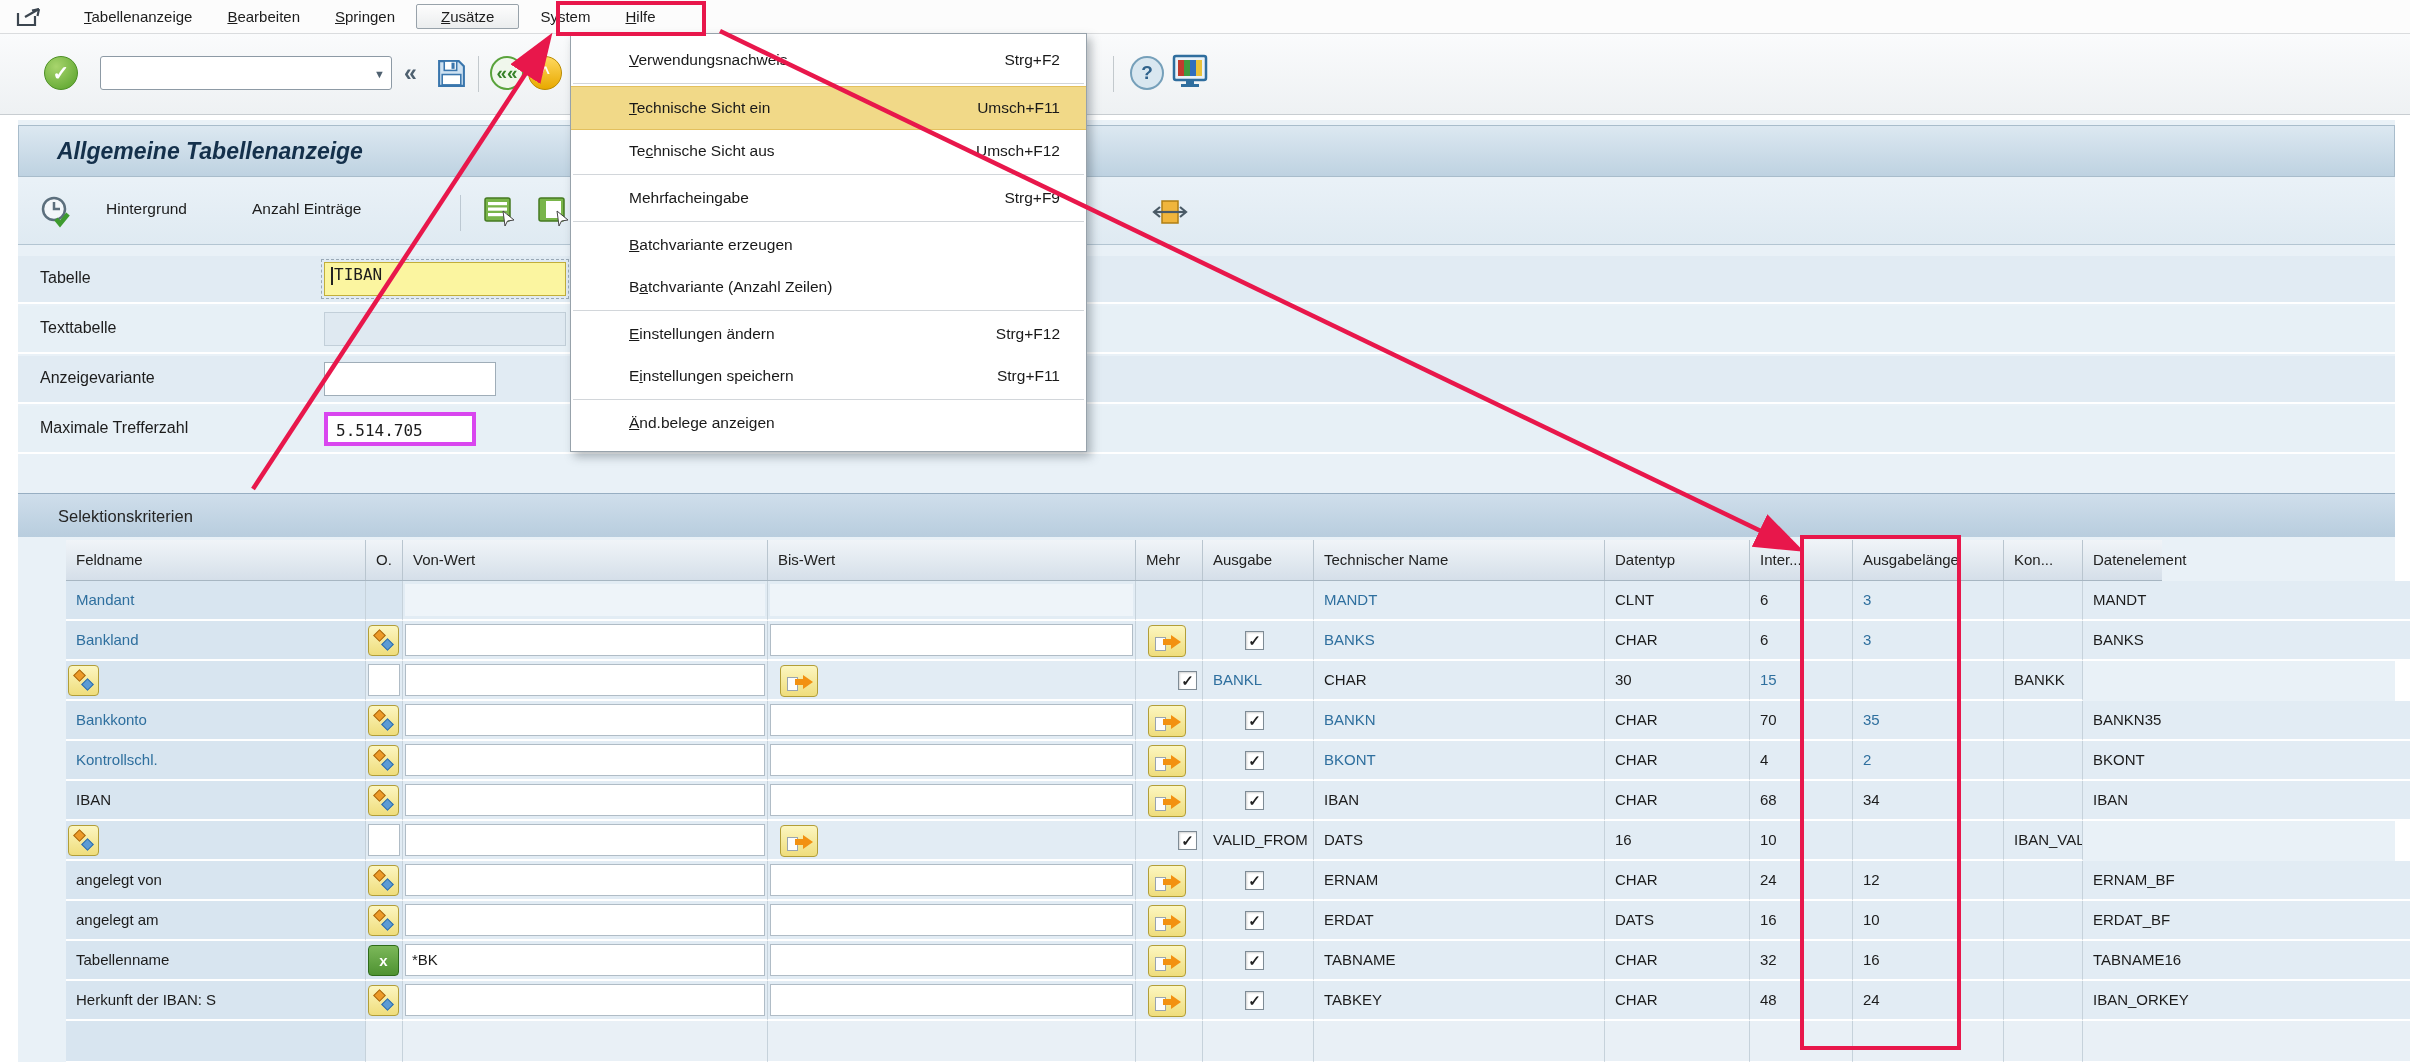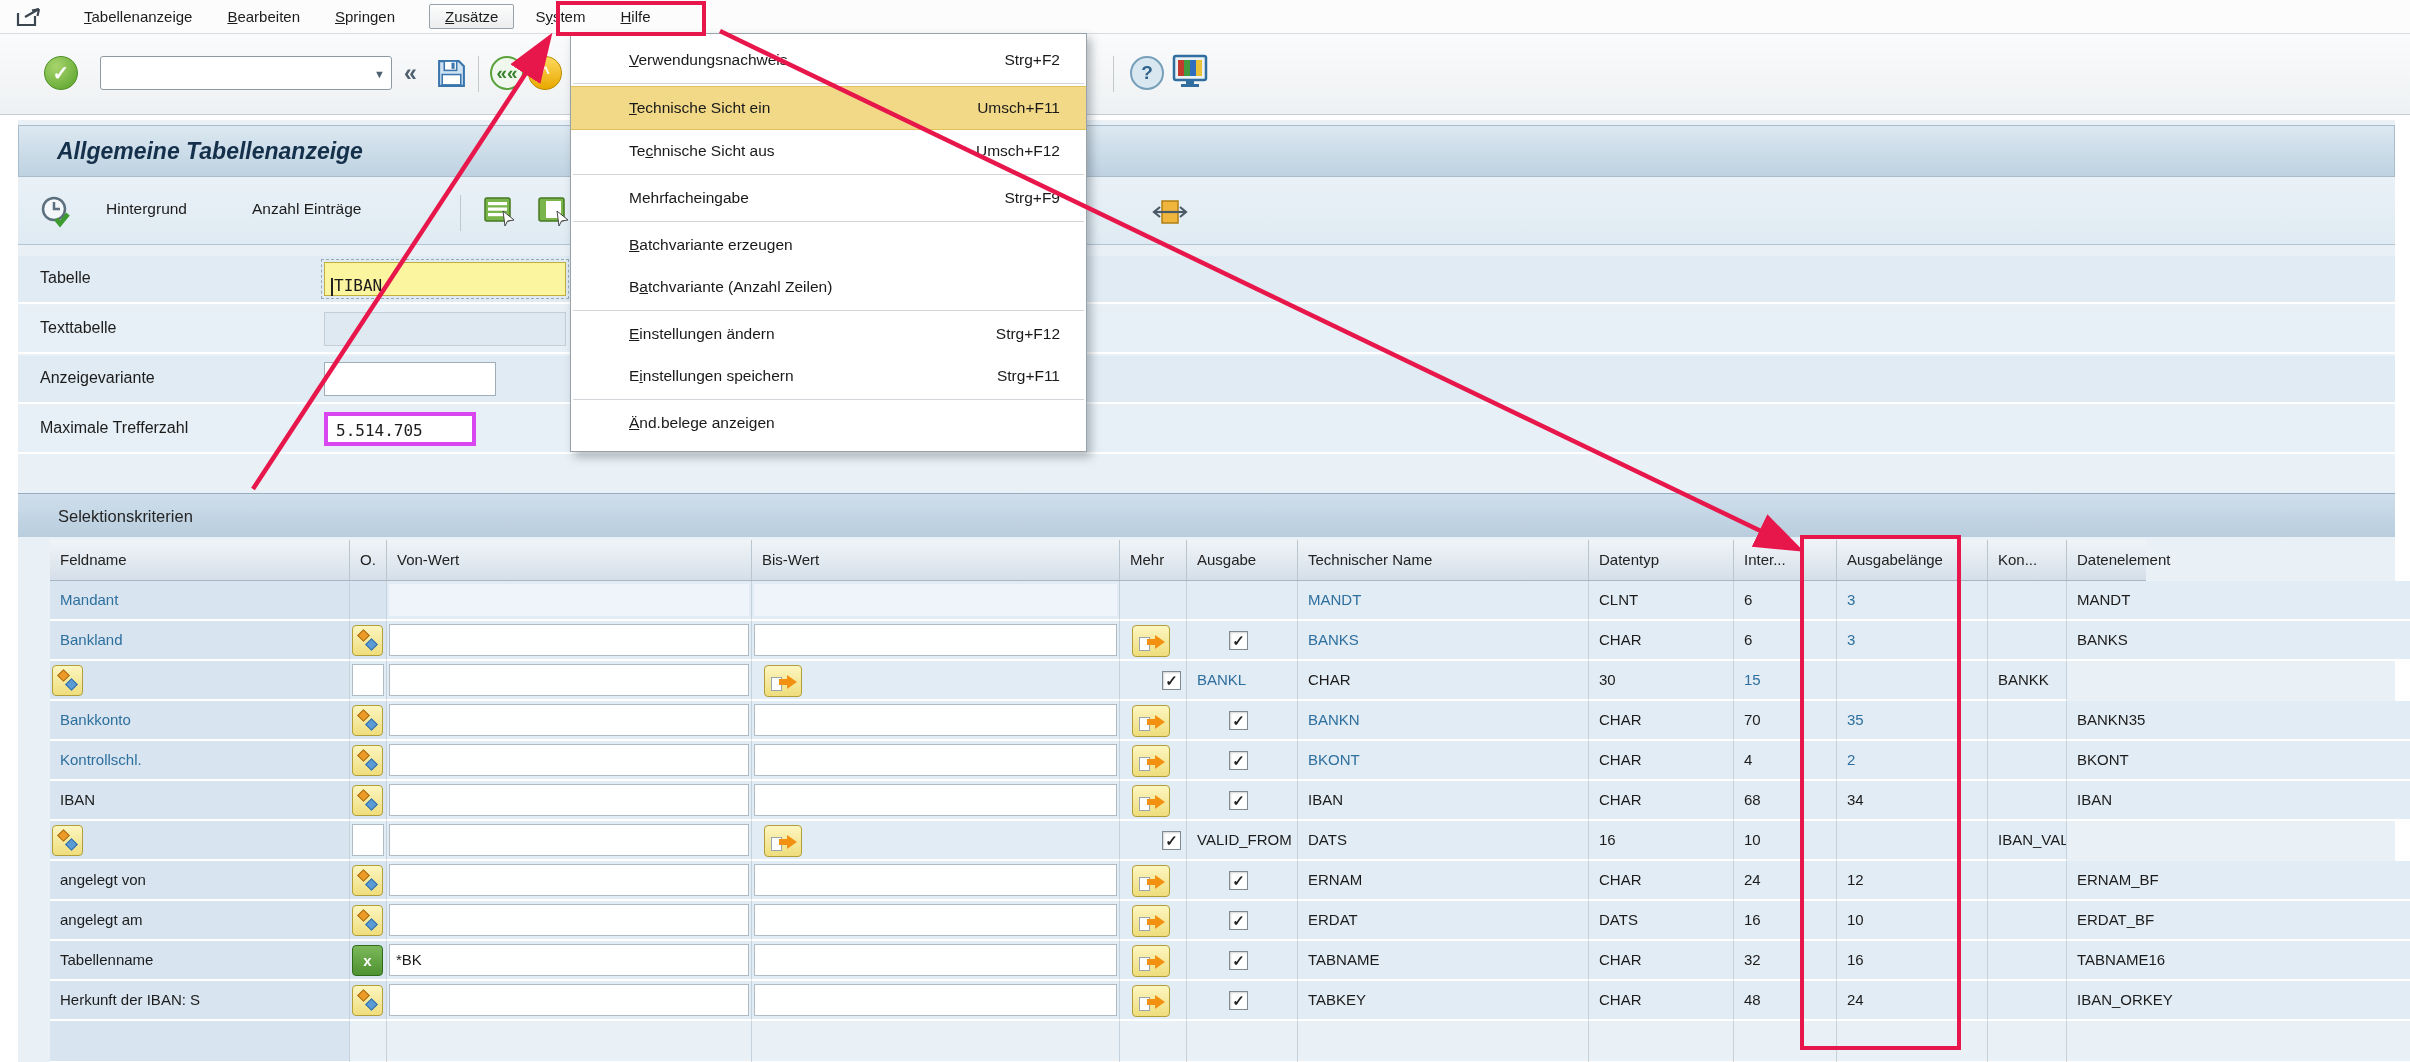--- a/index.html
+++ b/index.html
@@ -10,21 +10,21 @@
   }
   .u { text-decoration:underline; }
 
   
   .menubar { position:absolute; left:0; top:0; width:100%; height:34px;
     background:#fcfcfc; border-bottom:1px solid #dadcde;
     display:flex; align-items:center; padding-left:14px; font-size:15px; }
   .mb-icon { margin-right:26px; display:flex; align-items:center; }
   .mitem { padding:4px 14px; margin-right:7px; cursor:default; }
   .mitem.active { background:linear-gradient(#fdfdfd,#ebedee);
-    border:1px solid #98a2aa; border-radius:2px; padding:3px 15px;margin-left:13px; }
+    border:1px solid #98a2aa; border-radius:2px; padding:3px 24px; }
 
   
   .toolbar { position:absolute; left:0; top:34px; width:100%; height:81px;
     background:linear-gradient(#fafbfc,#eef1f3); border-bottom:1px solid #c8cdd1; }
   .toolbar > * { position:absolute; }
   .tb-circle { width:34px; height:34px; border-radius:50%;
     display:flex; align-items:center; justify-content:center; }
   .tb-enter { left:44px; top:22px;
     background:radial-gradient(circle at 35% 30%, #a8d56d, #55a028);
     color:#fff; font-size:20px; font-weight:bold; border:1px solid #4c8f24; }
@@ -65,32 +65,32 @@
   .at-sel1 { left:466px; top:16px; } .at-sel2 { left:520px; top:16px; }
   .at-width { left:1134px; top:16px; }
 
   
   .formrow { left:0; width:100%; height:48px; border-bottom:2px solid #fff; }
   .fr1 { top:136px; background:#e1ebf3; } .fr2 { top:186px; background:#e7f0f6; }
   .fr3 { top:236px; background:#e1ebf3; } .fr4 { top:286px; background:#e7f0f6; }
   .flabel { position:absolute; left:22px; top:13px; font-size:16px; }
   .ffield { position:absolute; left:306px; top:6px; height:34px; font-size:16px; }
   .f-tiban { width:242px; background:#fbf5a0; border:1px solid #c2ae3a;
-    font-family:"DejaVu Sans Mono", monospace; padding:13px 6px; outline:1px dashed #9aa9b6; outline-offset:2px;}
+    font-family:"DejaVu Sans Mono", monospace; padding:2px 6px; outline:1px dashed #9aa9b6; outline-offset:2px;}
   .caret { display:inline-block; width:2px; height:18px; background:#222; vertical-align:middle; margin-right:1px;}
   .f-text { width:242px; background:#dfe9f1; border:1px solid #c2cfd9; }
   .f-anz { width:172px; background:#fff; border:1px solid #9fadb8; }
   .f-max { width:152px; background:#fff; border:4px solid #d946ef;
     font-family:"DejaVu Sans Mono", monospace; padding:5px 8px; }
 
   
   .selheader { left:0; top:373px; width:100%; height:44px;
     background:linear-gradient(#cfdeeb,#b8cdde); border-top:1px solid #97aec2;
     font-size:16.5px; color:#252525; line-height:44px; padding-left:40px; }
-  .seltable { left:0; top:420px; width:2128px;padding-left:32px; }
+  .seltable { left:16px; top:420px; width:2128px;padding-left:32px; }
   .trow { display:grid;
     grid-template-columns:300px 37px 365px 368px 67px 111px 291px 145px 103px 151px 79px 360px; }
   .thead { height:41px; background:linear-gradient(#f0f4f8,#d5dfe9);
     border-bottom:1px solid #a7b6c2; }
   .thead .hc { font-size:15px; line-height:40px; padding-left:10px; color:#222;
     border-right:1px solid #b9c5cf; white-space:nowrap; overflow:hidden; }
   .trow.data { height:40px; }
   .trow.partial { height:42px; }
   .c { position:relative; border-right:1px solid #c6d2db; border-bottom:2px solid #fff;
     font-size:15px; white-space:nowrap; overflow:hidden; }

